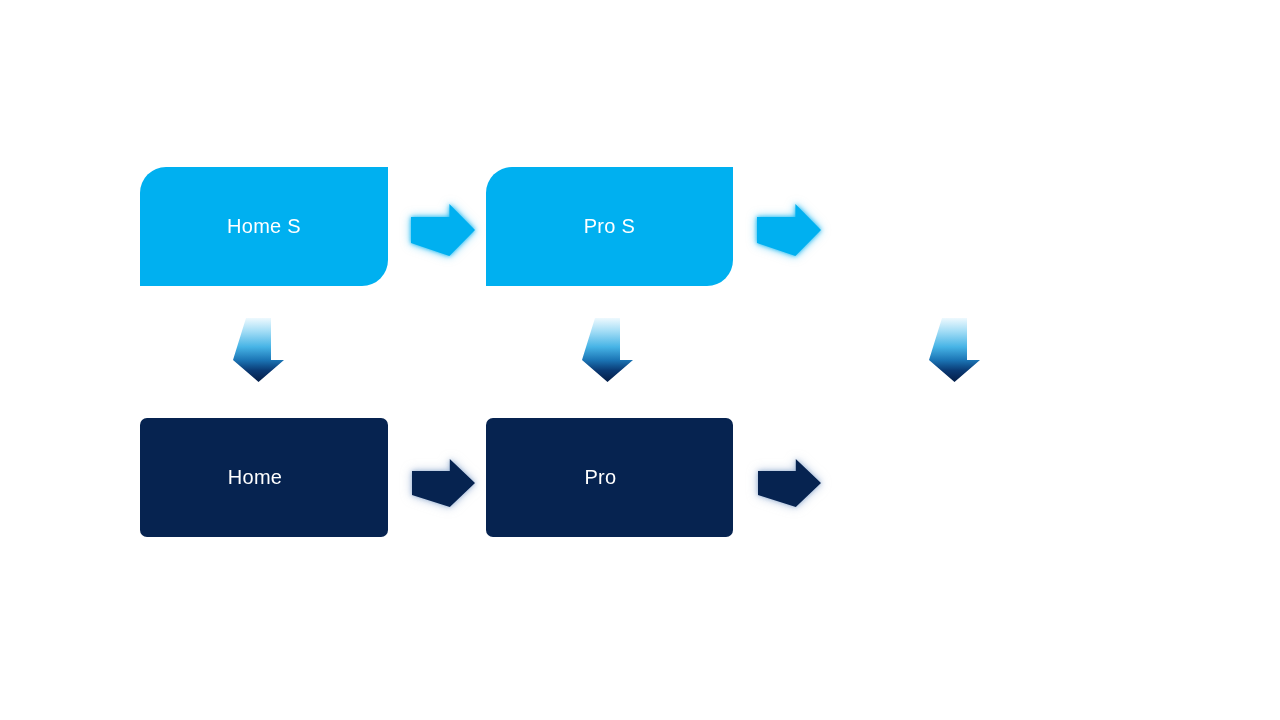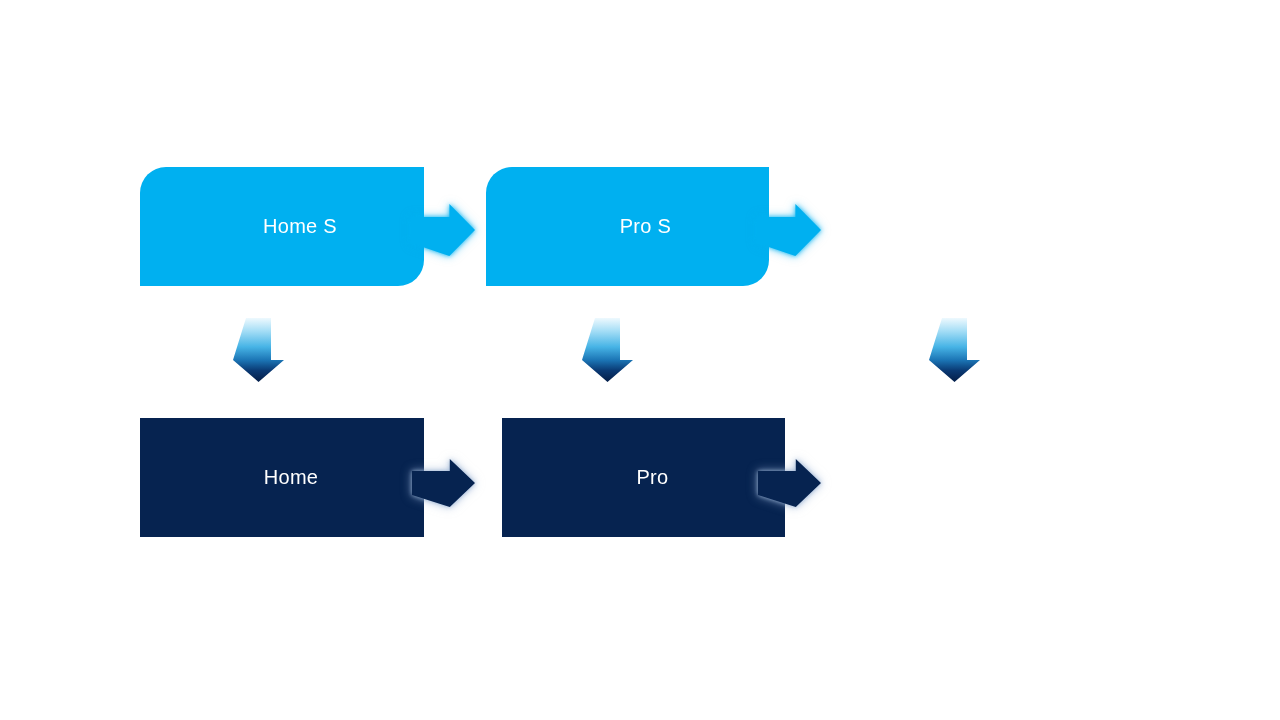--- a/index.html
+++ b/index.html
@@ -16,24 +16,23 @@
   .node {
     position: absolute;
     height: 119px;
     display: flex;
     align-items: center;
     justify-content: center;
     color: #ffffff;
     font-size: 20px;
     font-weight: 400;
     letter-spacing: 0.3px;
-    padding-left: 36px;
   }
   .top-row    { top: 167px; border-radius: 26px 0 26px 0; }
-  .bottom-row { top: 418px; }
+  .bottom-row { top: 418px; border-radius: 7px; }
   .bottom-row .node-label { position: relative; left: -9px; }
   .col1 { left: 140px; width: 248px; }
   .col2 { left: 486px; width: 247px; text-align: right; }
   .col3 { left: 831px; width: 247px; }
 
   
   .harrow-wrap { position: absolute; }
   .harrow-wrap.light {
     filter: drop-shadow(0 0 2px rgba(0,176,240,0.85)) drop-shadow(0 0 4px rgba(0,176,240,0.5));
   }
@@ -77,21 +76,21 @@
   <div class="node top-row col1" style="background: rgb(0, 176, 240);">
     <span class="node-label">Home S</span>
   </div>
   <div class="node top-row col2" style="background: rgb(0, 176, 240);">
     <span class="node-label">Pro S</span>
   </div>
 
   <div class="node bottom-row col1" style="background: rgb(6, 35, 80);">
     <span class="node-label">Home</span>
   </div>
-  <div class="node bottom-row col2" style="background: rgb(6, 35, 80); margin-left: 16px;">
+  <div class="node bottom-row col2" style="background: rgb(6, 35, 80);">
     <span class="node-label">Pro</span>
   </div>
 
   <div class="harrow-wrap light ha1">
     <div class="harrow light" style="background: rgb(0, 176, 240);"></div>
   </div>
   <div class="harrow-wrap light ha2">
     <div class="harrow light" style="background: rgb(0, 176, 240);"></div>
   </div>
 

